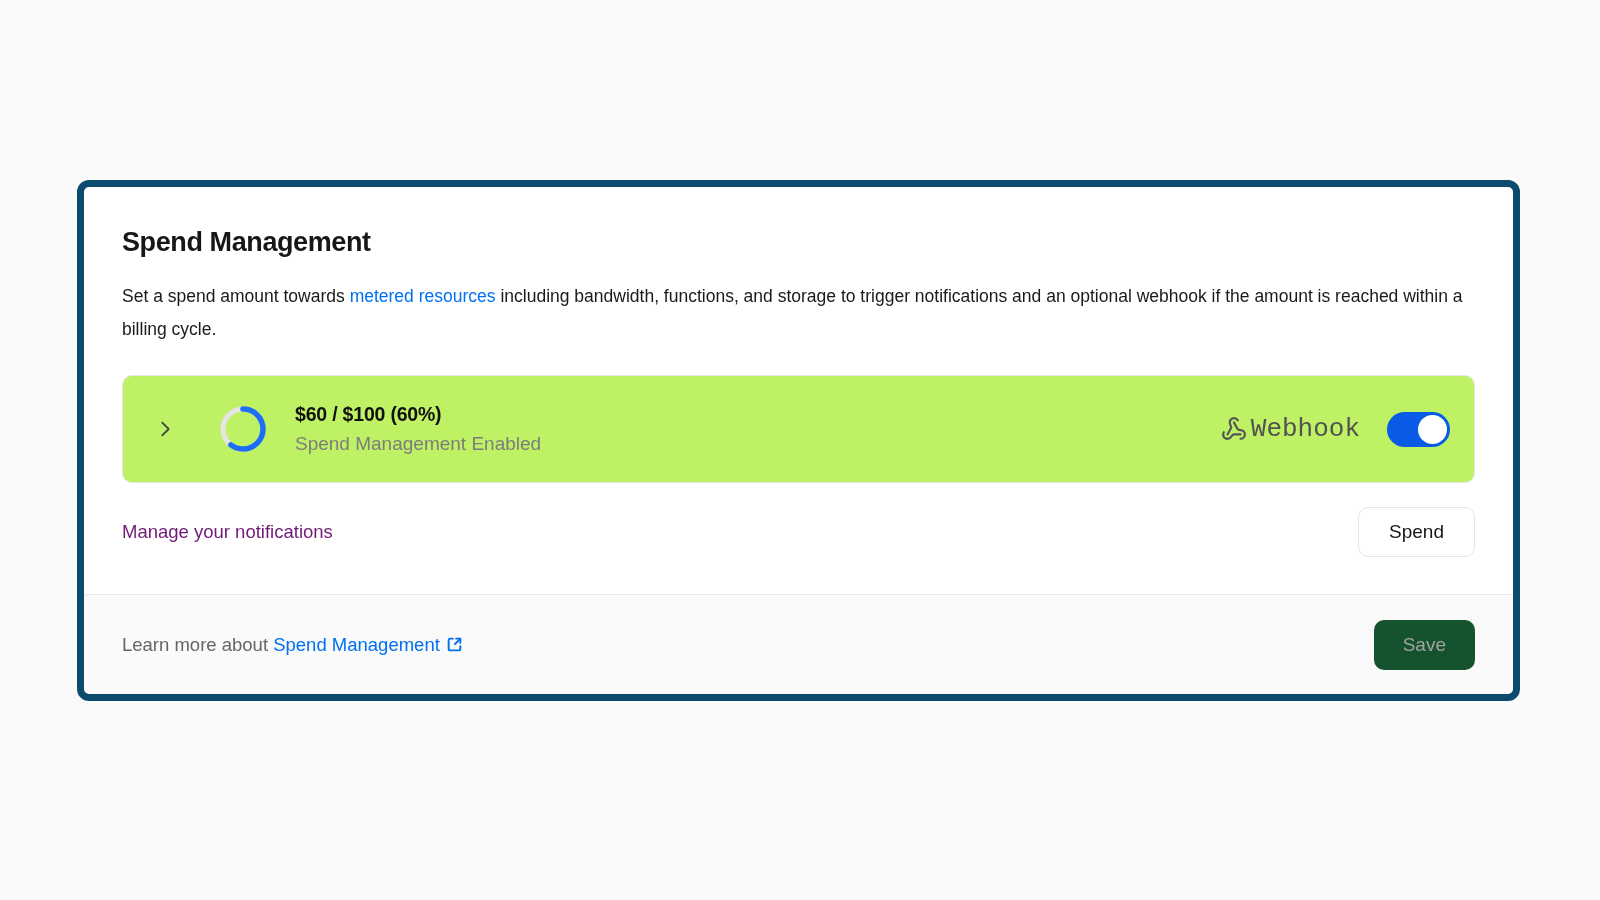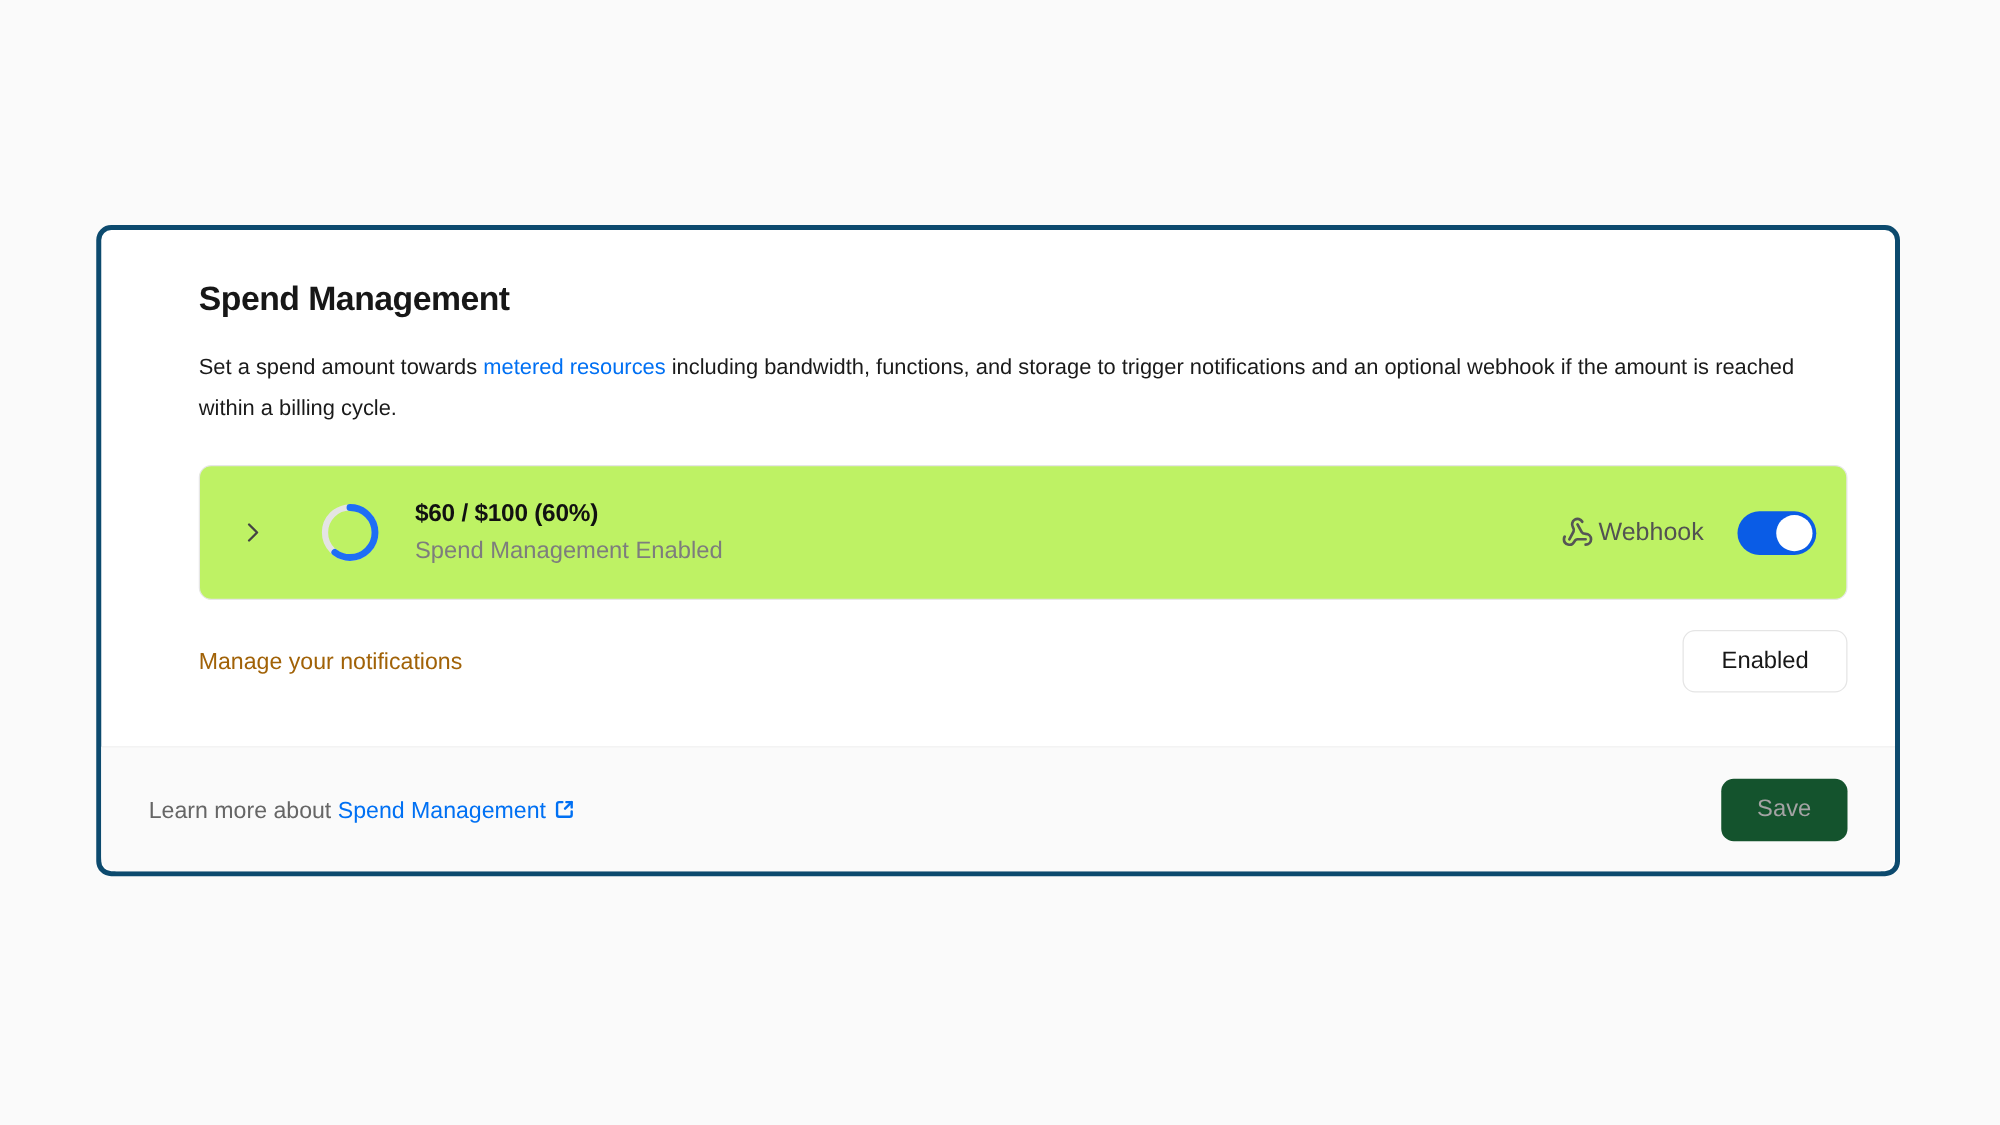--- a/index.html
+++ b/index.html
@@ -11,23 +11,22 @@
     font-family: "Liberation Sans", "DejaVu Sans", sans-serif;
     color: #171717;
   }
   .card {
     position: absolute;
     left: 77px;
     top: 180px;
     width: 1443px;
     height: 521px;
     background: #ffffff;
-    border: 4px solid #0c4a6e;
+    border: 7px solid #0c4a6e;
     border-radius: 12px;
-    padding-left: 40px;
   }
   .card-main { padding: 40px 38px 0 38px; }
   .card-title {
     margin: 0;
     font-size: 27px;
     font-weight: 700;
     letter-spacing: -0.4px;
     color: #171717;
   }
   .card-desc {
@@ -69,22 +68,23 @@
     font-size: 19px;
     color: #7d7d7d;
   }
   .panel-right {
     margin-left: auto;
     display: flex;
     align-items: center;
   }
   .webhook-label {
     margin-left: 4px;
-    font-size: 20px;
+    font-size: 26px;
     color: #525252;
+    font-family: Liberation Mono, monospace;
   }
   .toggle {
     margin-left: 27px;
     width: 63px;
     height: 35px;
     border-radius: 18px;
     background: #d6d6d6;
     border: none;
     position: relative;
     cursor: pointer;
@@ -100,21 +100,21 @@
     transition: left .15s;
   }
   .toggle.on .knob { left: 31px; }
 
   .notif-row {
     margin-top: 24px;
     display: flex;
     align-items: center;
     justify-content: space-between;
   }
-  .notif-label { font-size: 18.5px; color: #a16207; }
+  .notif-label { font-size: 18.5px; color: #701a75; }
   .btn-secondary {
     height: 50px;
     padding: 0 30px;
     font-size: 19px;
     font-weight: 500;
     font-family: inherit;
     color: #171717;
     background: #fff;
     border: 1px solid #e5e5e5;
     border-radius: 10px;
@@ -196,21 +196,21 @@
         </span>
         <span class="webhook-label">Webhook</span>
         <button id="webhook-toggle" class="toggle on" role="switch" aria-label="Webhook toggle">
           <span class="knob"></span>
         </button>
       </div>
     </div>
 
     <div class="notif-row">
       <span class="notif-label">Manage your notifications</span>
-      <button class="btn-secondary">Enabled</button>
+      <button class="btn-secondary">Spend</button>
     </div>
   </div>
 
   <div class="card-footer">
     <span class="footer-text">
       <span>Learn more about </span><span class="footer-link">
           <span>Spend Management</span>
           <span class="icon">
             <svg width="17" height="17" viewBox="0 0 16 16" fill="none" stroke="currentColor" stroke-width="1.8" stroke-linecap="round" stroke-linejoin="round">
               <path d="M6.5 2.5H4A1.5 1.5 0 0 0 2.5 4v8A1.5 1.5 0 0 0 4 13.5h8A1.5 1.5 0 0 0 13.5 12V9.5"></path>

